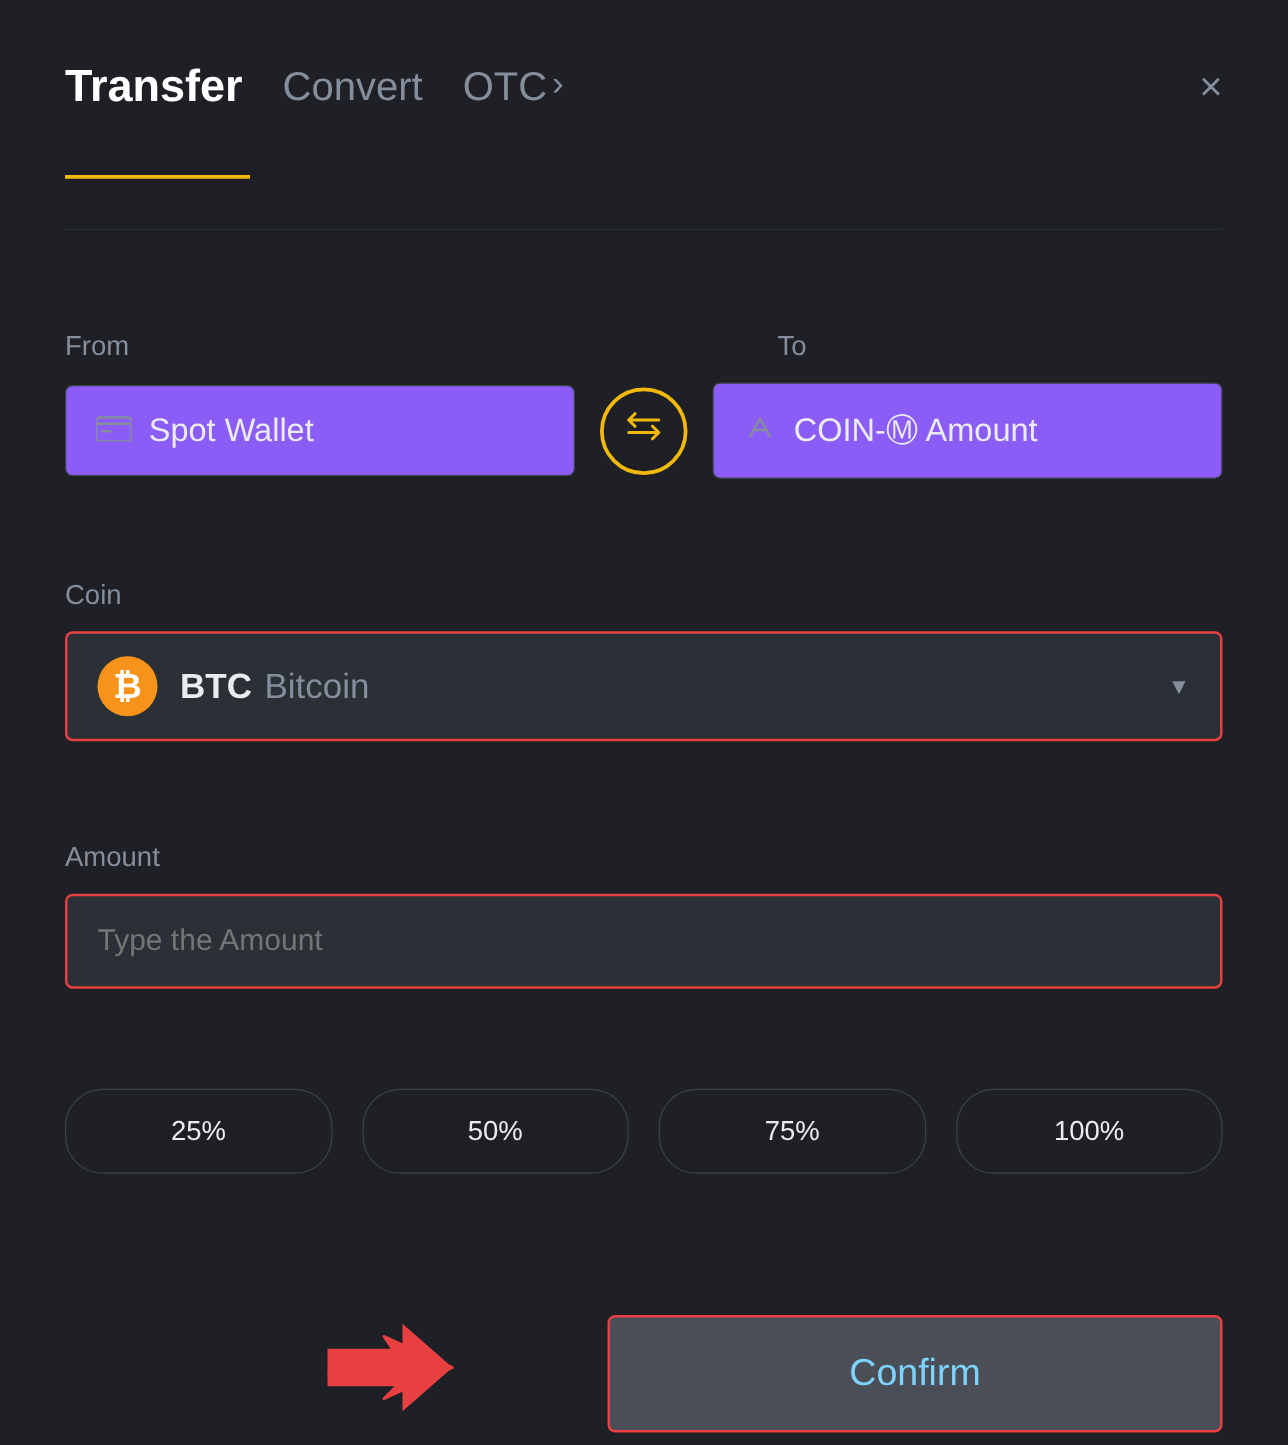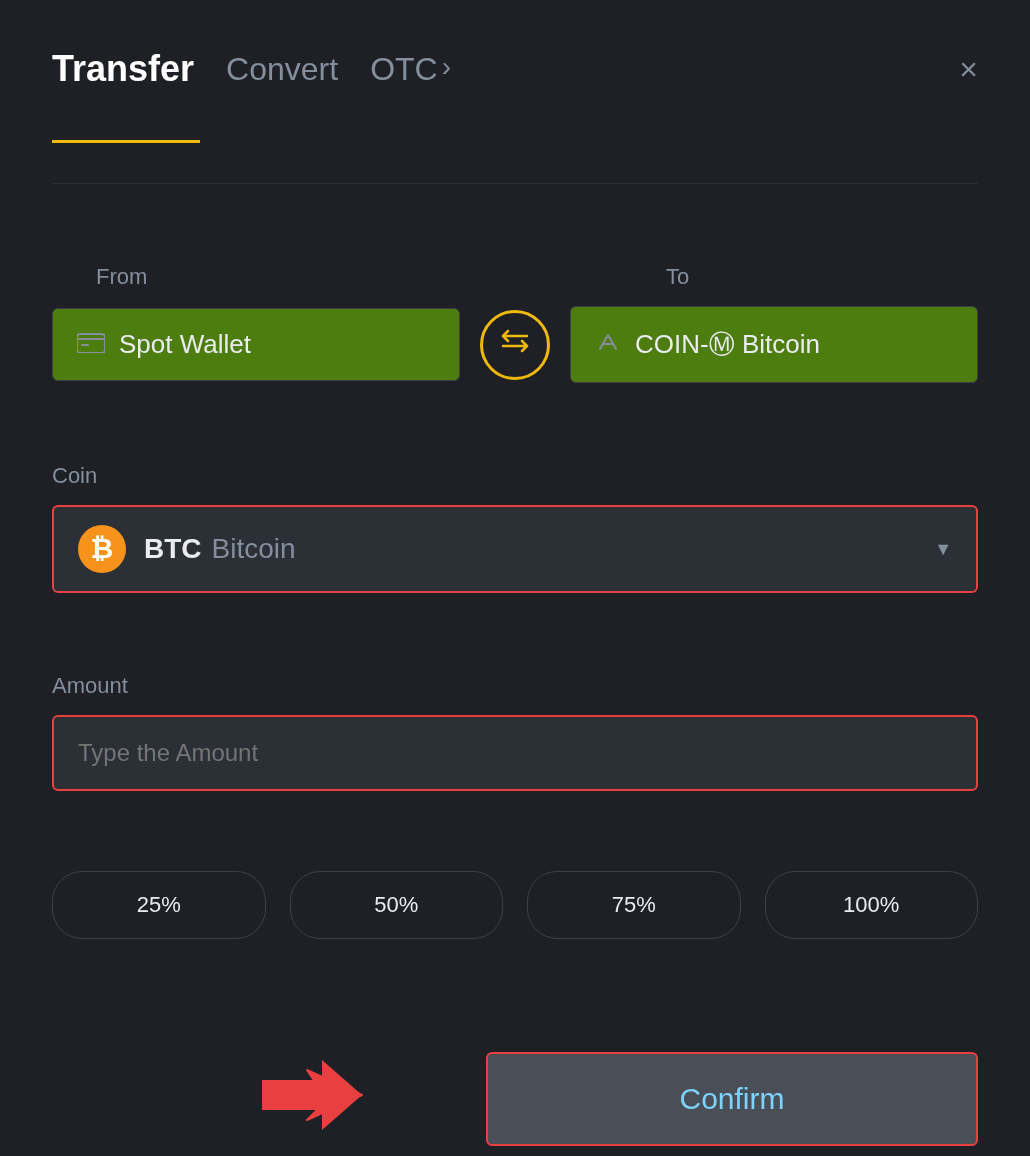--- a/index.html
+++ b/index.html
@@ -81,36 +81,35 @@
     .from-to-labels {
       display: flex;
       gap: 0;
       margin-bottom: 16px;
     }
 
     .from-label {
       font-size: 22px;
       color: #848e9c;
       width: 460px;
-      margin-left: 44px;
     }
 
     .to-label {
       font-size: 22px;
       color: #848e9c;
     }
 
     .from-to-row {
       display: flex;
       align-items: center;
       gap: 0;
     }
 
     .wallet-box {
-      background: #4d7c0f;
+      background: #8b5cf6;
       border: 1px solid #3c4149;
       border-radius: 6px;
       padding: 20px 24px;
       display: flex;
       align-items: center;
       gap: 14px;
       flex: 1;
       cursor: pointer;
     }
 
@@ -331,21 +330,21 @@
         </span>
       </div>
 
       <div class="wallet-box">
         <span class="futures-icon">
           <svg width="26" height="26" viewBox="0 0 26 26" fill="none">
             <path d="M5 20L13 6l8 14" stroke="#848e9c" stroke-width="2" stroke-linecap="round" stroke-linejoin="round"></path>
             <path d="M8 15h10" stroke="#848e9c" stroke-width="2" stroke-linecap="round"></path>
           </svg>
         </span>
-        <span class="wallet-label">COIN-Ⓜ Bitcoin</span>
+        <span class="wallet-label">COIN-Ⓜ Amount</span>
       </div>
     </div>
   </div>
 
   <div class="coin-section">
     <div class="section-label">Coin</div>
     <div class="coin-selector">
       <div class="coin-icon-wrapper">
         <span class="coin-icon-inner">₿</span>
       </div>

